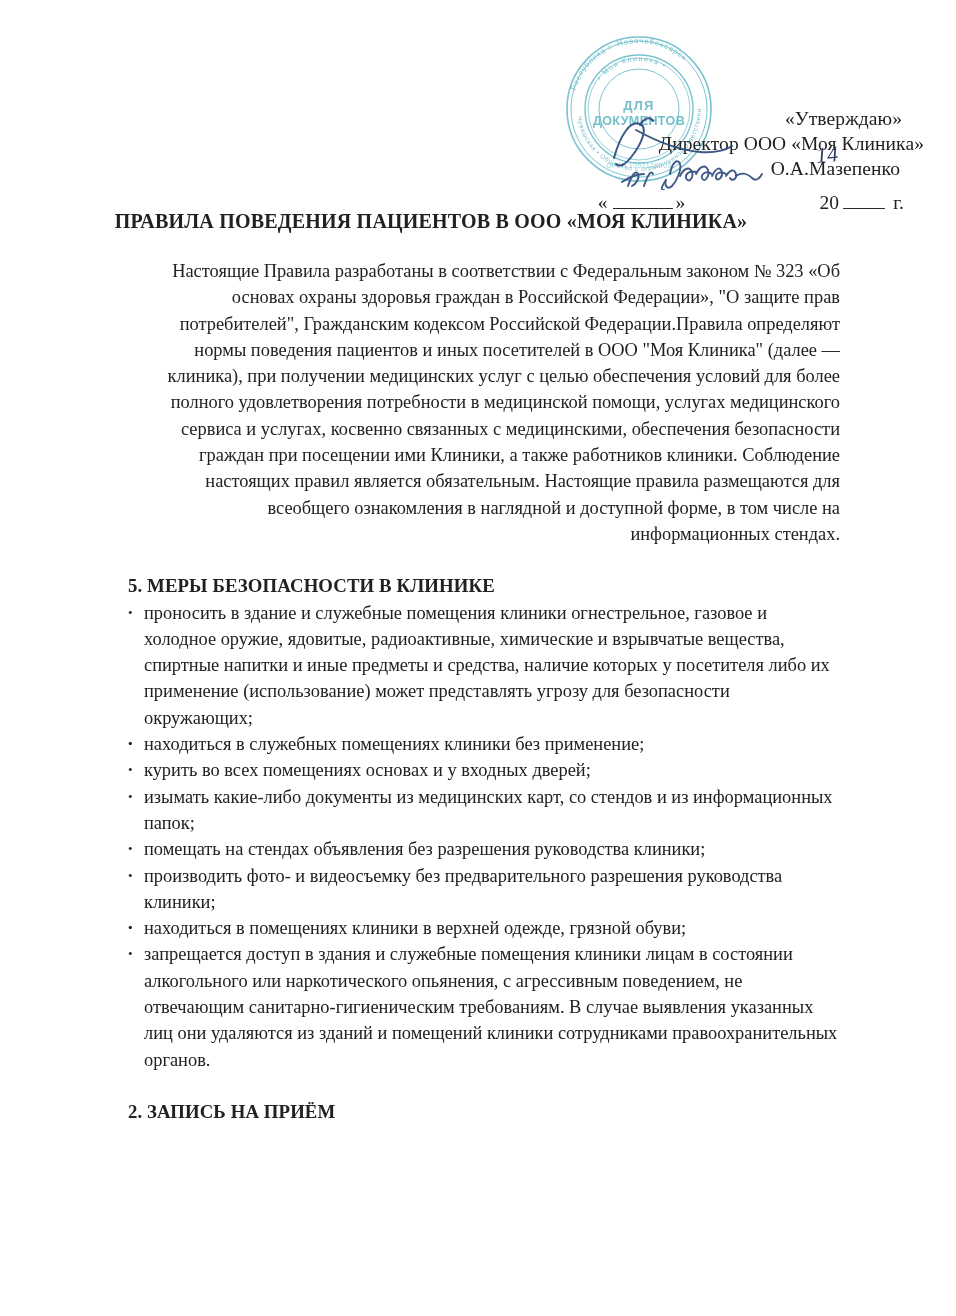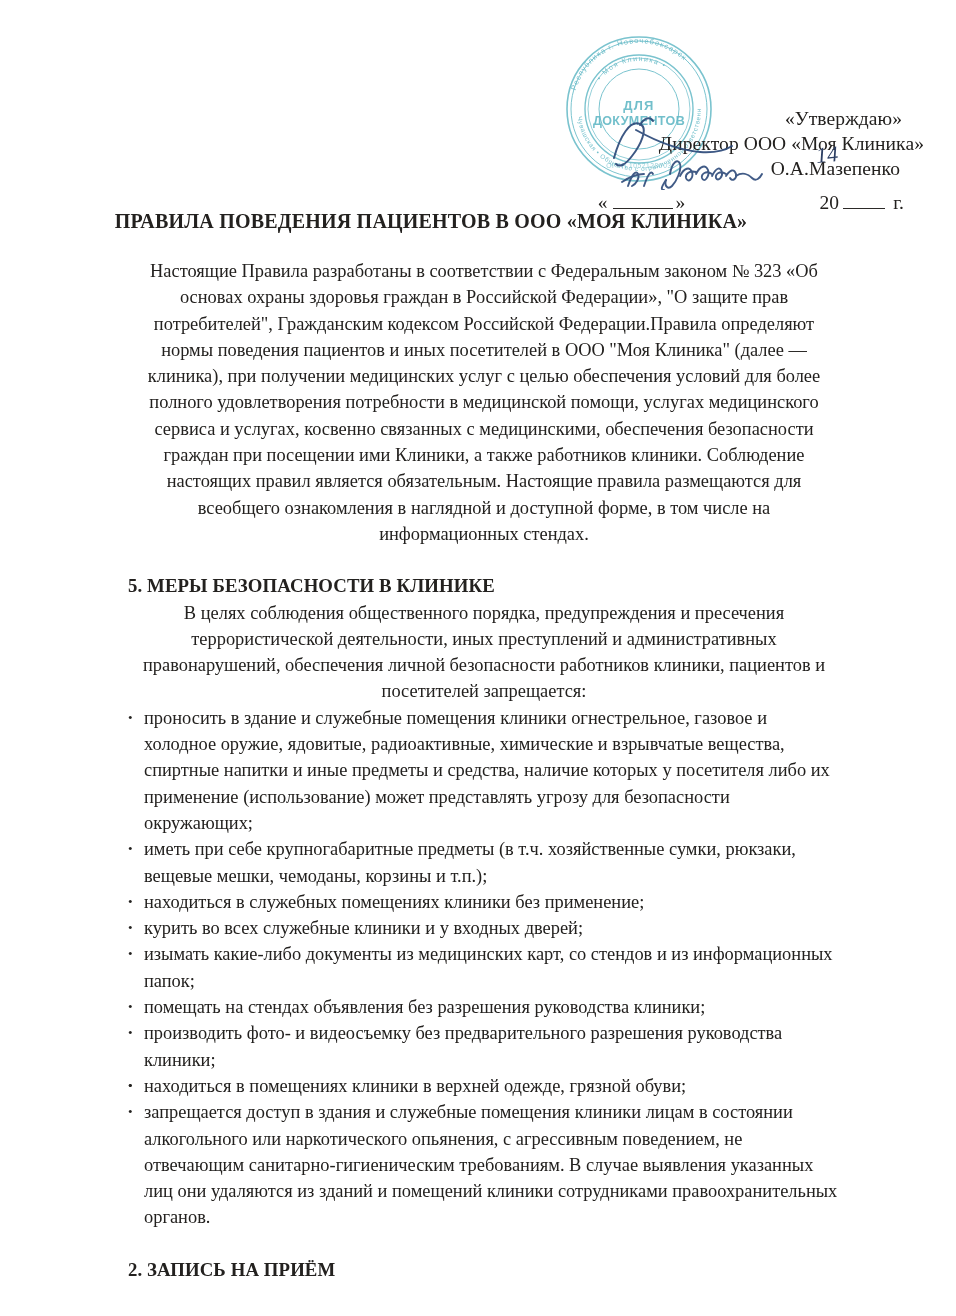--- a/index.html
+++ b/index.html
@@ -122,21 +122,21 @@
     top: 258px;
     left: 128px;
     width: 712px;
     font-size: 18.4px;
     line-height: 26.3px;
     text-align: left;
   }
 
   p.para {
     margin: 0;
-    text-align: center;
+    text-align: right;
   }
 
   h2.section {
     font-size: 18.8px;
     font-weight: bold;
     margin: 26px 0 0 0;
     letter-spacing: 0.1px;
   }
   h2.section.tight { margin-bottom: 0; }
 
@@ -239,38 +239,36 @@
   <div class="handwritten-year">14</div>
 
   <div class="doc-title">ПРАВИЛА ПОВЕДЕНИЯ ПАЦИЕНТОВ В  ООО «МОЯ КЛИНИКА»</div>
 
   <div class="body-col">
 
     <p class="para">Настоящие Правила разработаны в соответствии с Федеральным законом № 323 «Об основах охраны здоровья граждан в Российской Федерации», "О защите прав потребителей", Гражданским кодексом Российской Федерации.Правила определяют нормы поведения пациентов и иных посетителей в ООО "Моя Клиника" (далее — клиника), при получении медицинских услуг с целью обеспечения условий для более полного удовлетворения потребности в медицинской помощи, услугах медицинского сервиса и услугах, косвенно связанных с медицинскими, обеспечения безопасности граждан при посещении ими Клиники, а также работников клиники. Соблюдение настоящих правил является обязательным. Настоящие правила размещаются для всеобщего ознакомления в наглядной и доступной форме, в том числе на информационных стендах.</p>
 
     <h2 class="section">5. МЕРЫ БЕЗОПАСНОСТИ В КЛИНИКЕ</h2>
 
-    <p class="para after-head">В целях соблюдения общественного порядка, предупреждения и пресечения террористической деятельности, иных преступлений и административных правонарушений, обеспечения личной безопасности работников клиники, пациентов и посетителей запрещается:</p>
 
     <ul class="rules">
       <li>
         <span class="bullet">•</span>
         <span>проносить в здание и служебные помещения клиники огнестрельное, газовое и холодное оружие, ядовитые, радиоактивные, химические и взрывчатые вещества, спиртные напитки и иные предметы и средства, наличие которых у посетителя либо их применение (использование) может представлять угрозу для безопасности окружающих;</span>
       </li>
       <li>
         <span class="bullet">•</span>
-        <span>иметь при себе крупногабаритные предметы (в т.ч. хозяйственные сумки, рюкзаки, вещевые мешки, чемоданы, корзины и т.п.);</span>
       </li>
       <li>
         <span class="bullet">•</span>
         <span>находиться в служебных помещениях клиники без применение;</span>
       </li>
       <li>
         <span class="bullet">•</span>
-        <span>курить во всех служебные клиники и у входных дверей;</span>
+        <span>курить во всех помещениях основах и у входных дверей;</span>
       </li>
       <li>
         <span class="bullet">•</span>
         <span>изымать какие-либо документы из медицинских карт, со стендов и из информационных папок;</span>
       </li>
       <li>
         <span class="bullet">•</span>
         <span>помещать на стендах объявления без разрешения руководства клиники;</span>
       </li>
       <li>

